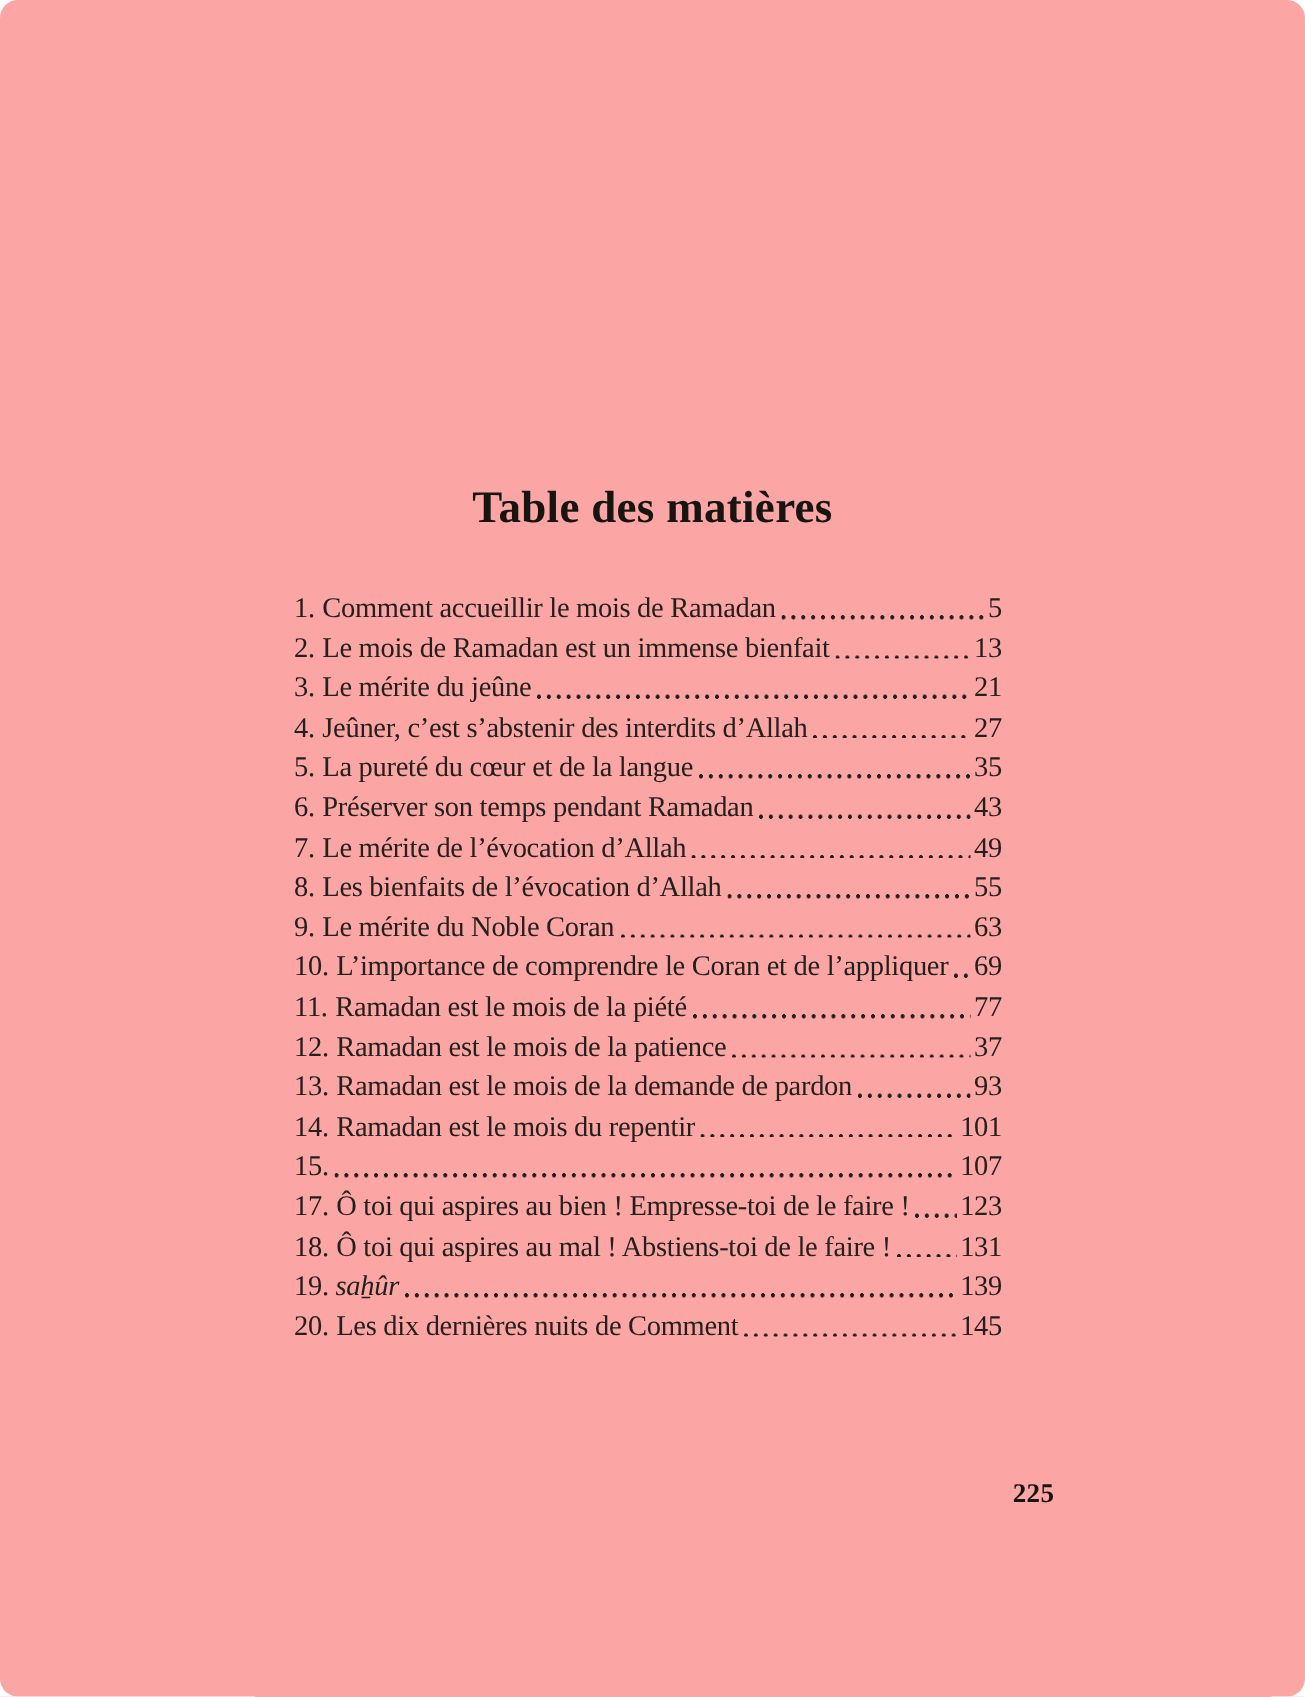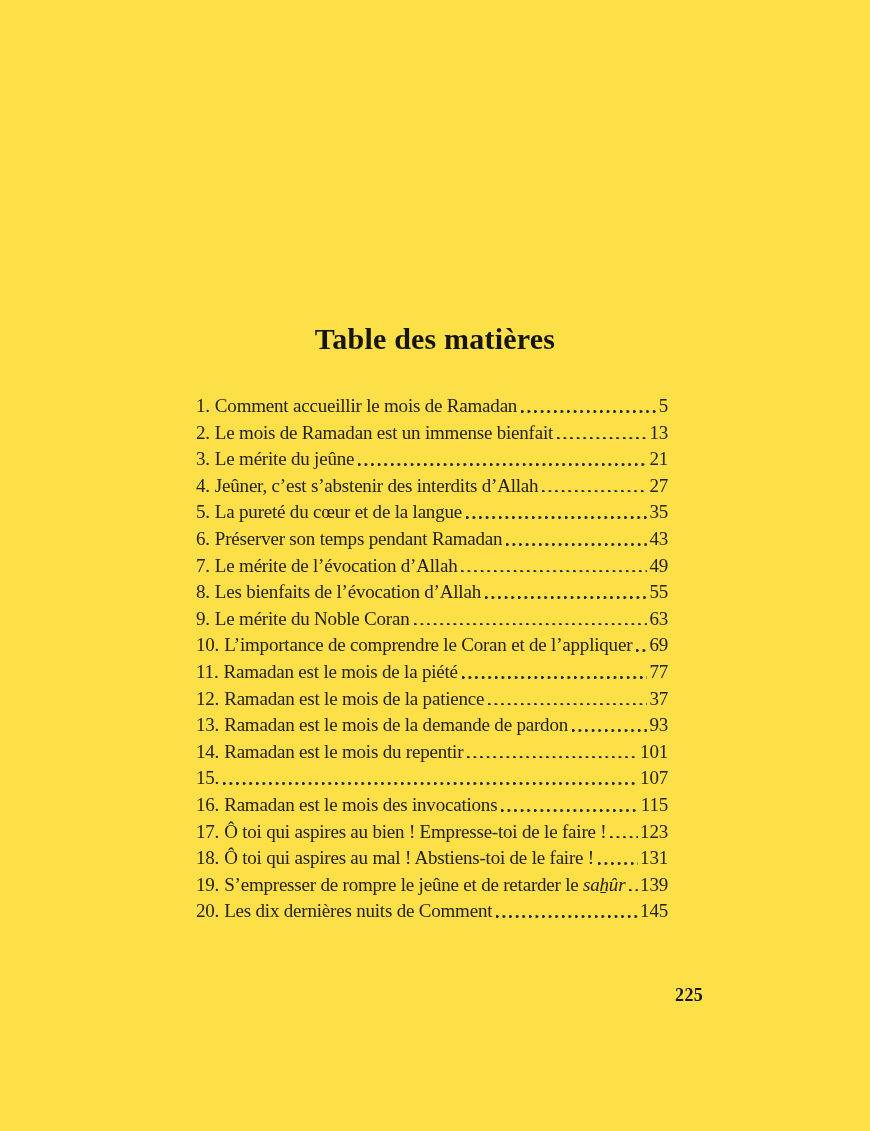--- a/index.html
+++ b/index.html
@@ -85,21 +85,21 @@
     font-size: 18px;
     font-weight: 700;
     letter-spacing: 0.3px;
     color: var(--ink-dark, #171511);
     margin-top: 40px;
   }
 </style>
 </head>
 <body>
 
-<div class="book-page" style="--ink: #23211d; --ink-dark: #171511; background: #fde047;">
+<div class="book-page" style="--ink: #23211d; --ink-dark: #171511; background: #fca5a5; border-radius: 12px;">
   <h1 class="page-title">Table des matières</h1>
   <div class="toc">
       <div class="toc-row">
         <span class="toc-num">1.</span>
         <span class="toc-text">Comment accueillir le mois de Ramadan</span>
         <span class="toc-leader"></span>
         <span class="toc-page">5</span>
       </div>
       <div class="toc-row">
         <span class="toc-num">2.</span>
@@ -178,40 +178,33 @@
         <span class="toc-text">Ramadan est le mois du repentir</span>
         <span class="toc-leader"></span>
         <span class="toc-page">101</span>
       </div>
       <div class="toc-row">
         <span class="toc-num">15.</span>
         <span class="toc-leader"></span>
         <span class="toc-page">107</span>
       </div>
       <div class="toc-row">
-        <span class="toc-num">16.</span>
-        <span class="toc-text">Ramadan est le mois des invocations</span>
-        <span class="toc-leader"></span>
-        <span class="toc-page">115</span>
-      </div>
-      <div class="toc-row">
         <span class="toc-num">17.</span>
         <span class="toc-text">Ô toi qui aspires au bien ! Empresse-toi de le faire !</span>
         <span class="toc-leader"></span>
         <span class="toc-page">123</span>
       </div>
       <div class="toc-row">
         <span class="toc-num">18.</span>
         <span class="toc-text">Ô toi qui aspires au mal ! Abstiens-toi de le faire !</span>
         <span class="toc-leader"></span>
         <span class="toc-page">131</span>
       </div>
       <div class="toc-row">
         <span class="toc-num">19.</span>
-        <span class="toc-text">S’empresser de rompre le jeûne et de retarder le</span>
         <span class="toc-em">saẖûr</span>
         <span class="toc-leader"></span>
         <span class="toc-page">139</span>
       </div>
       <div class="toc-row">
         <span class="toc-num">20.</span>
         <span class="toc-text">Les dix dernières nuits de Comment</span>
         <span class="toc-leader"></span>
         <span class="toc-page">145</span>
       </div>

